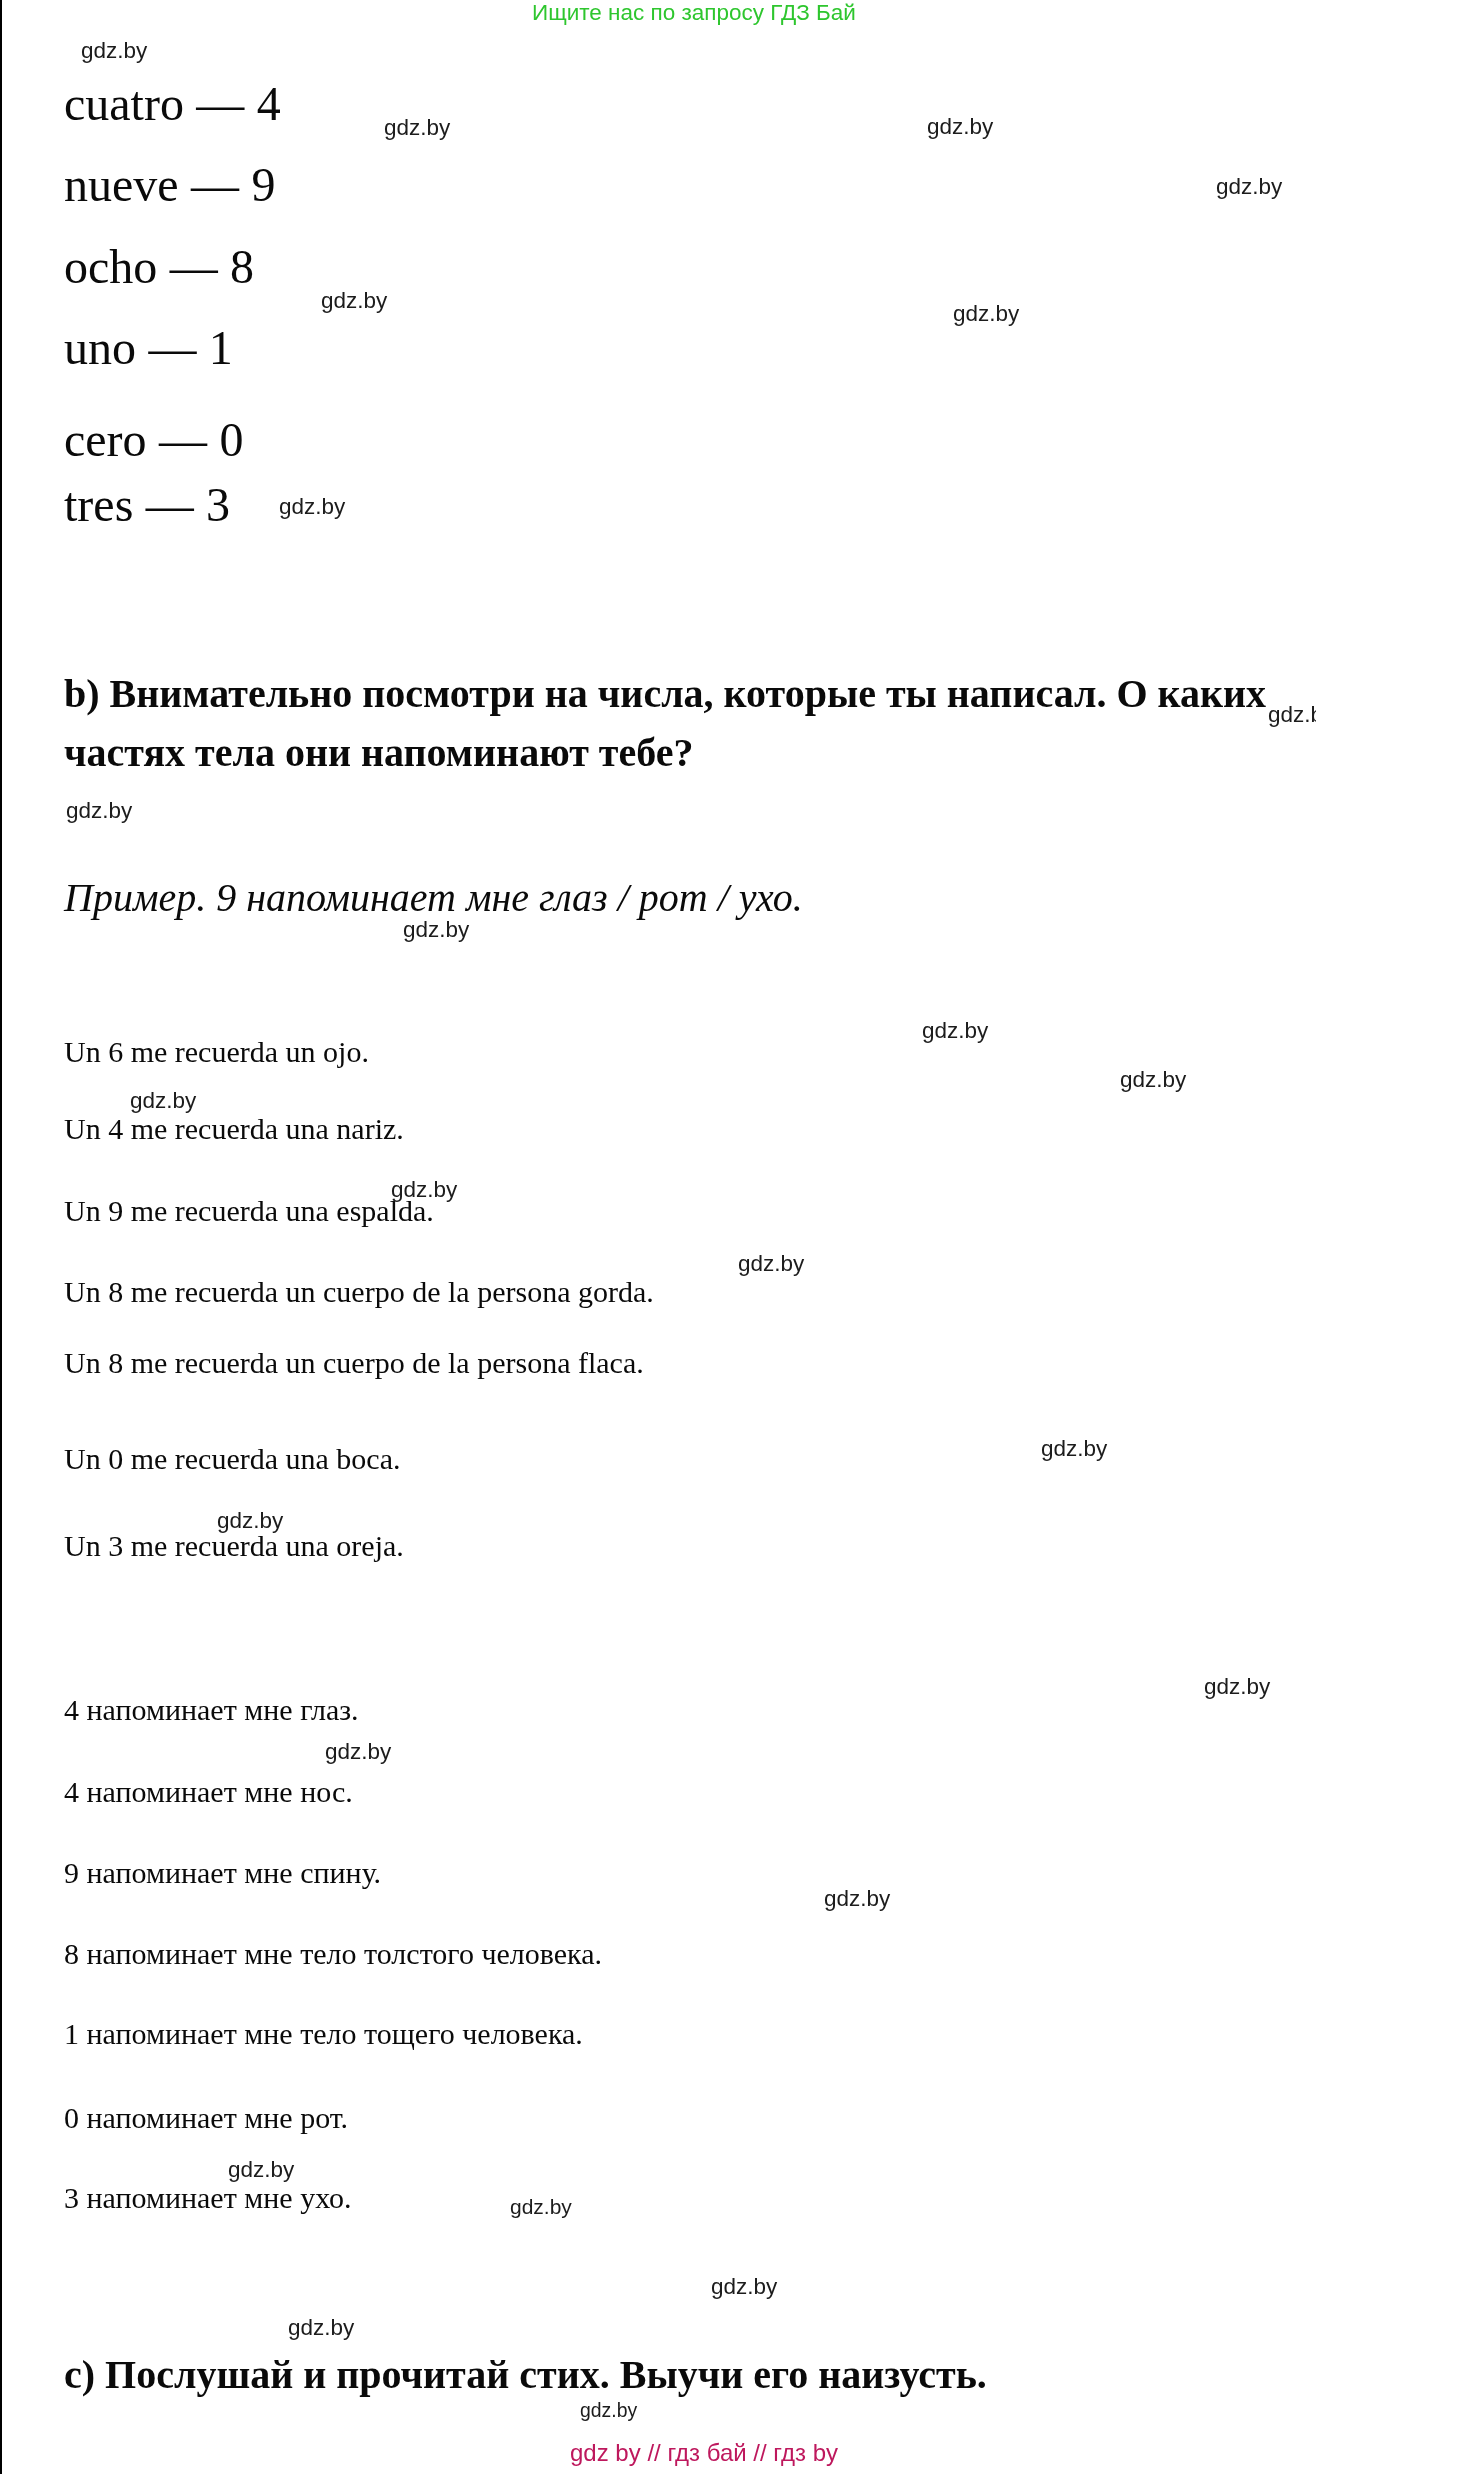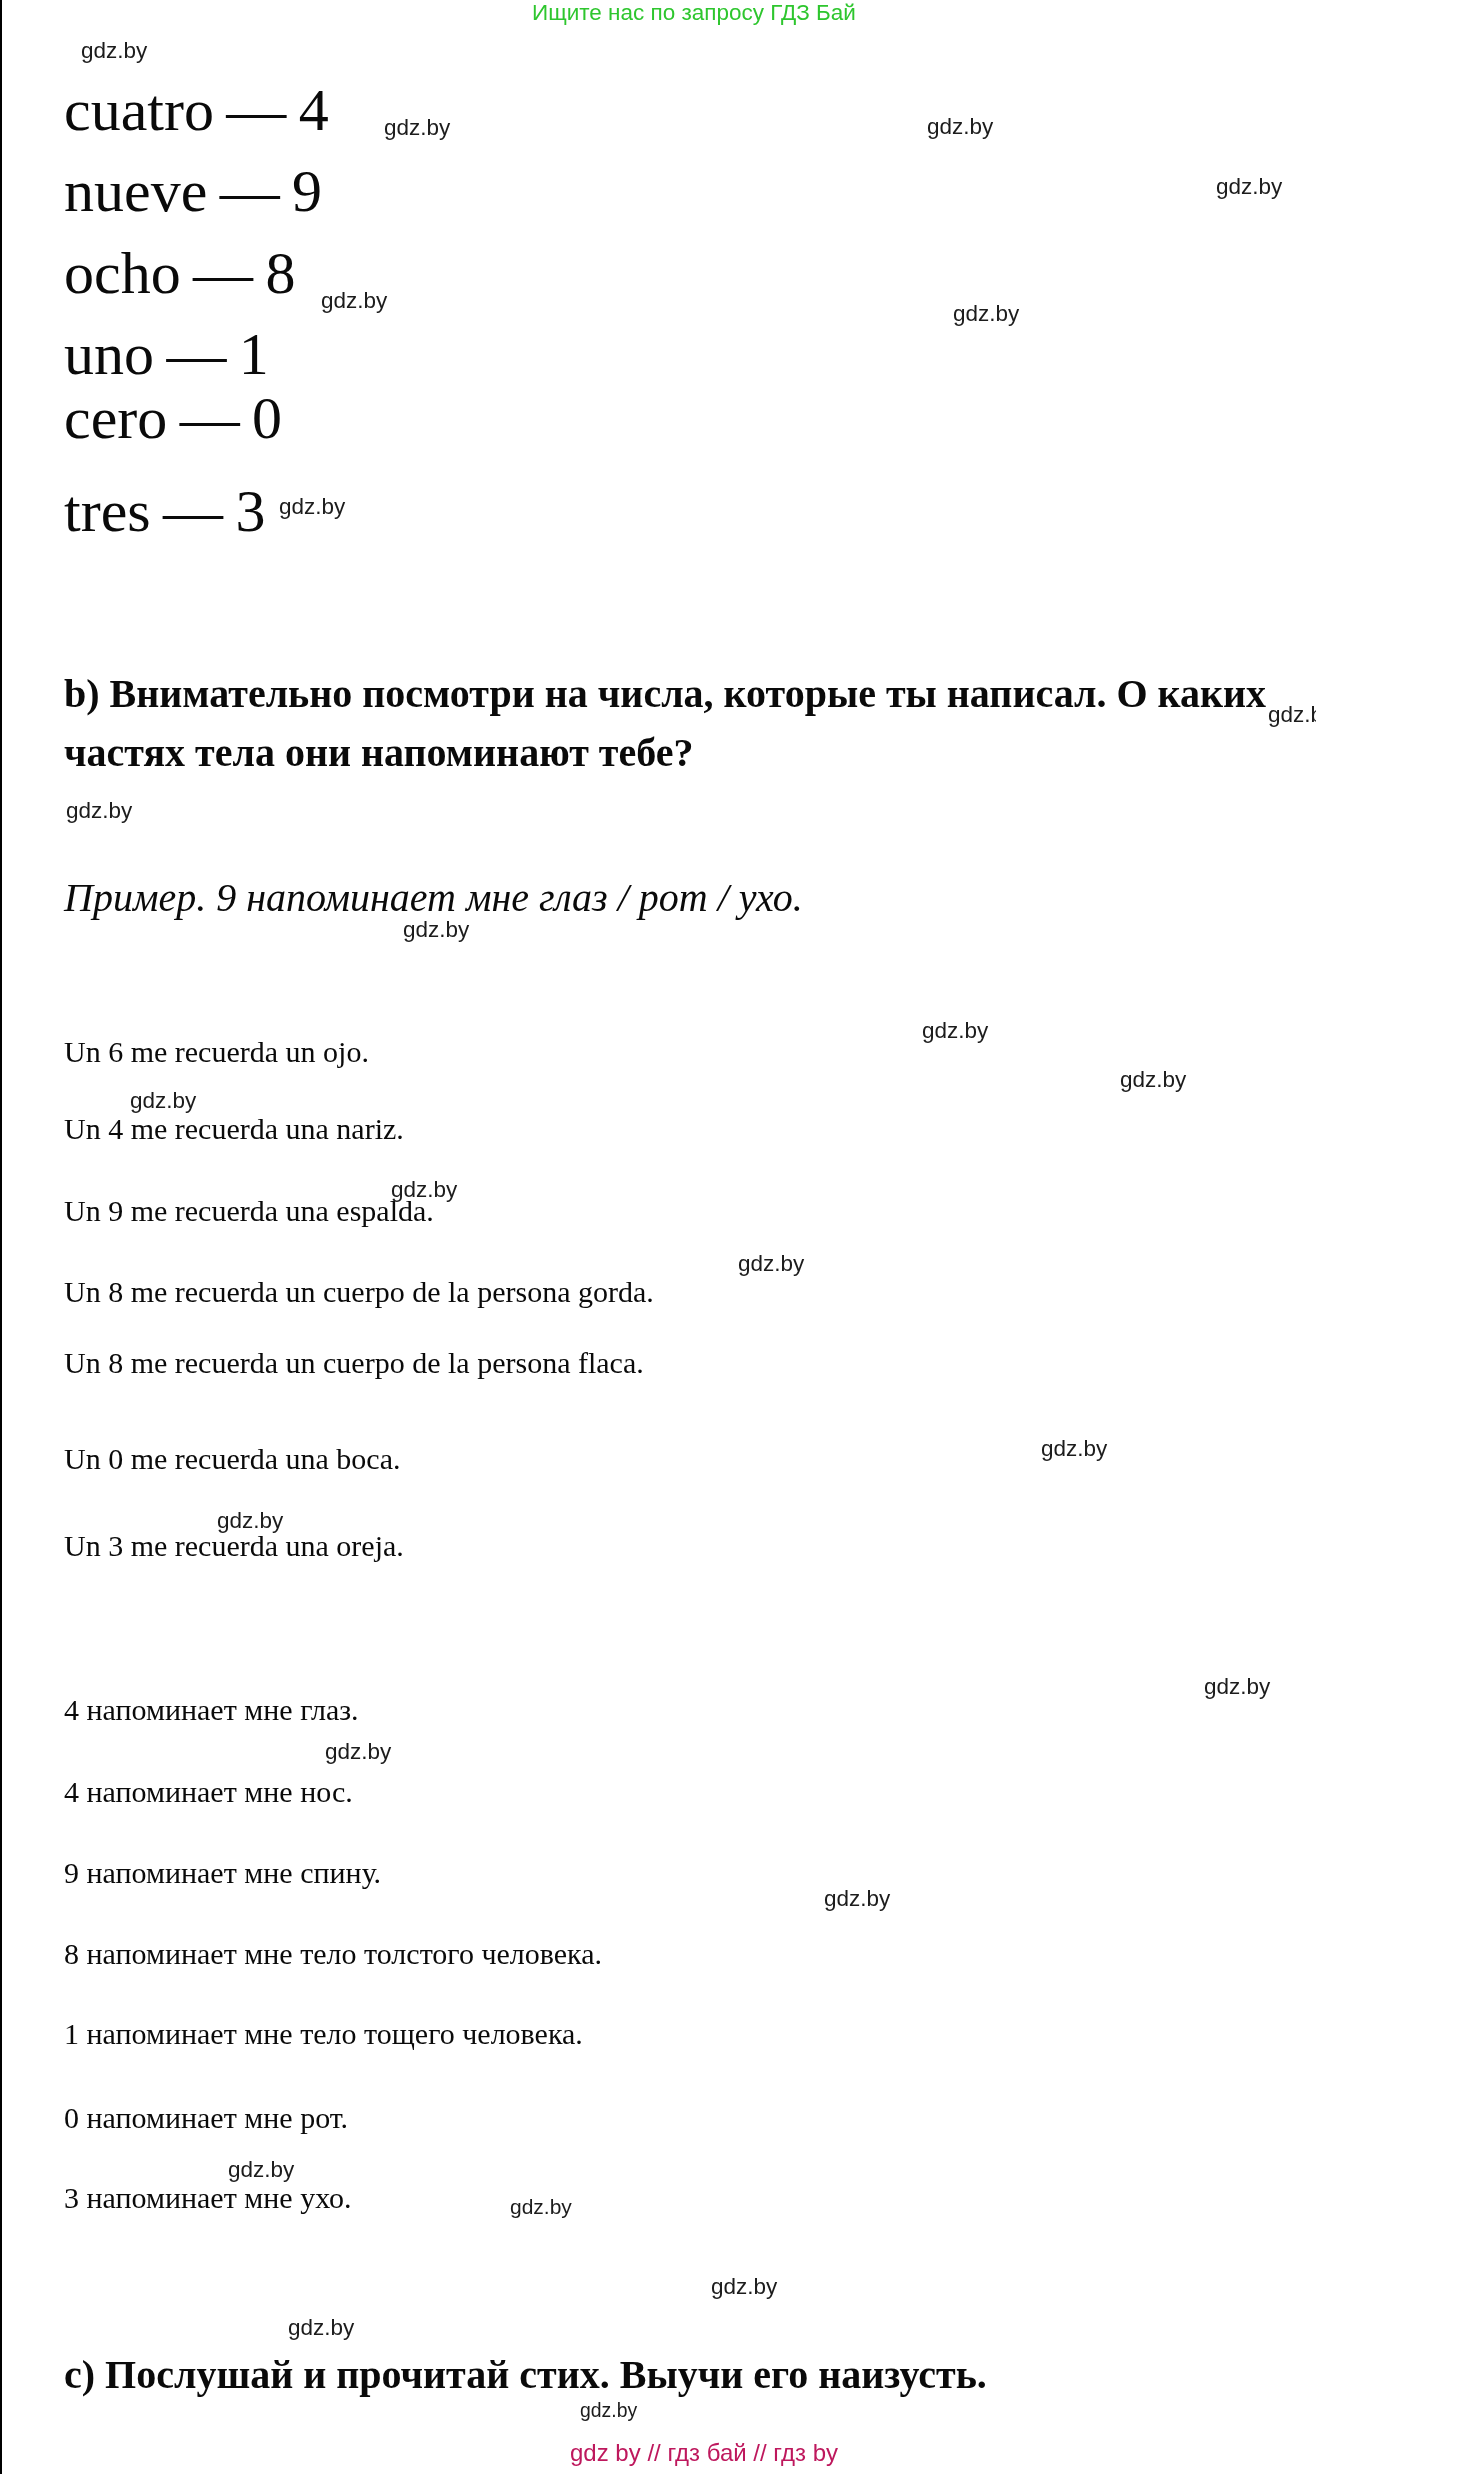--- a/index.html
+++ b/index.html
@@ -28,21 +28,21 @@
     font-family:"Liberation Sans",sans-serif;
     font-size:22.5px;line-height:26px;
     color:#1c1c1c;
     white-space:nowrap;
   }
   .line{
     position:absolute;left:64px;
     line-height:1;
     white-space:nowrap;
   }
-  .list-line{font-size:60px;}
+  .list-line{font-size:48px;}
   .dash{margin:0 12.4px;}
   .heading{
     position:absolute;left:64px;
     font-size:40px;font-weight:bold;line-height:59px;
     white-space:pre-line;
     width:1410px;
   }
   .example{
     position:absolute;left:64px;
     font-size:40px;font-style:italic;line-height:1;
@@ -65,21 +65,21 @@
 <div class="page">
 
   <div class="edge-line"></div>
 
   <div class="banner">Ищите нас по запросу ГДЗ Бай</div>
 
   <div class="line list-line" style="top:80px"><span>cuatro</span><span class="dash">—</span><span>4</span></div>
   <div class="line list-line" style="top:161px"><span>nueve</span><span class="dash">—</span><span>9</span></div>
   <div class="line list-line" style="top:243px"><span>ocho</span><span class="dash">—</span><span>8</span></div>
   <div class="line list-line" style="top:324px"><span>uno</span><span class="dash">—</span><span>1</span></div>
-  <div class="line list-line" style="top:388px"><span>cero</span><span class="dash">—</span><span>0</span></div>
+  <div class="line list-line" style="top:416px"><span>cero</span><span class="dash">—</span><span>0</span></div>
   <div class="line list-line" style="top:481px"><span>tres</span><span class="dash">—</span><span>3</span></div>
 
   <div class="heading" style="top:664px">b) Внимательно посмотри на числа, которые ты написал. О каких
 частях тела они напоминают тебе?</div>
   <div class="example" style="top:878px">Пример. 9 напоминает мне глаз / рот / ухо.</div>
 
   <div class="line sp" style="top:1037px">Un 6 me recuerda un ojo.</div>
   <div class="line sp" style="top:1114px">Un 4 me recuerda una nariz.</div>
   <div class="line sp" style="top:1196px">Un 9 me recuerda una espalda.</div>
   <div class="line sp" style="top:1277px">Un 8 me recuerda un cuerpo de la persona gorda.</div>

